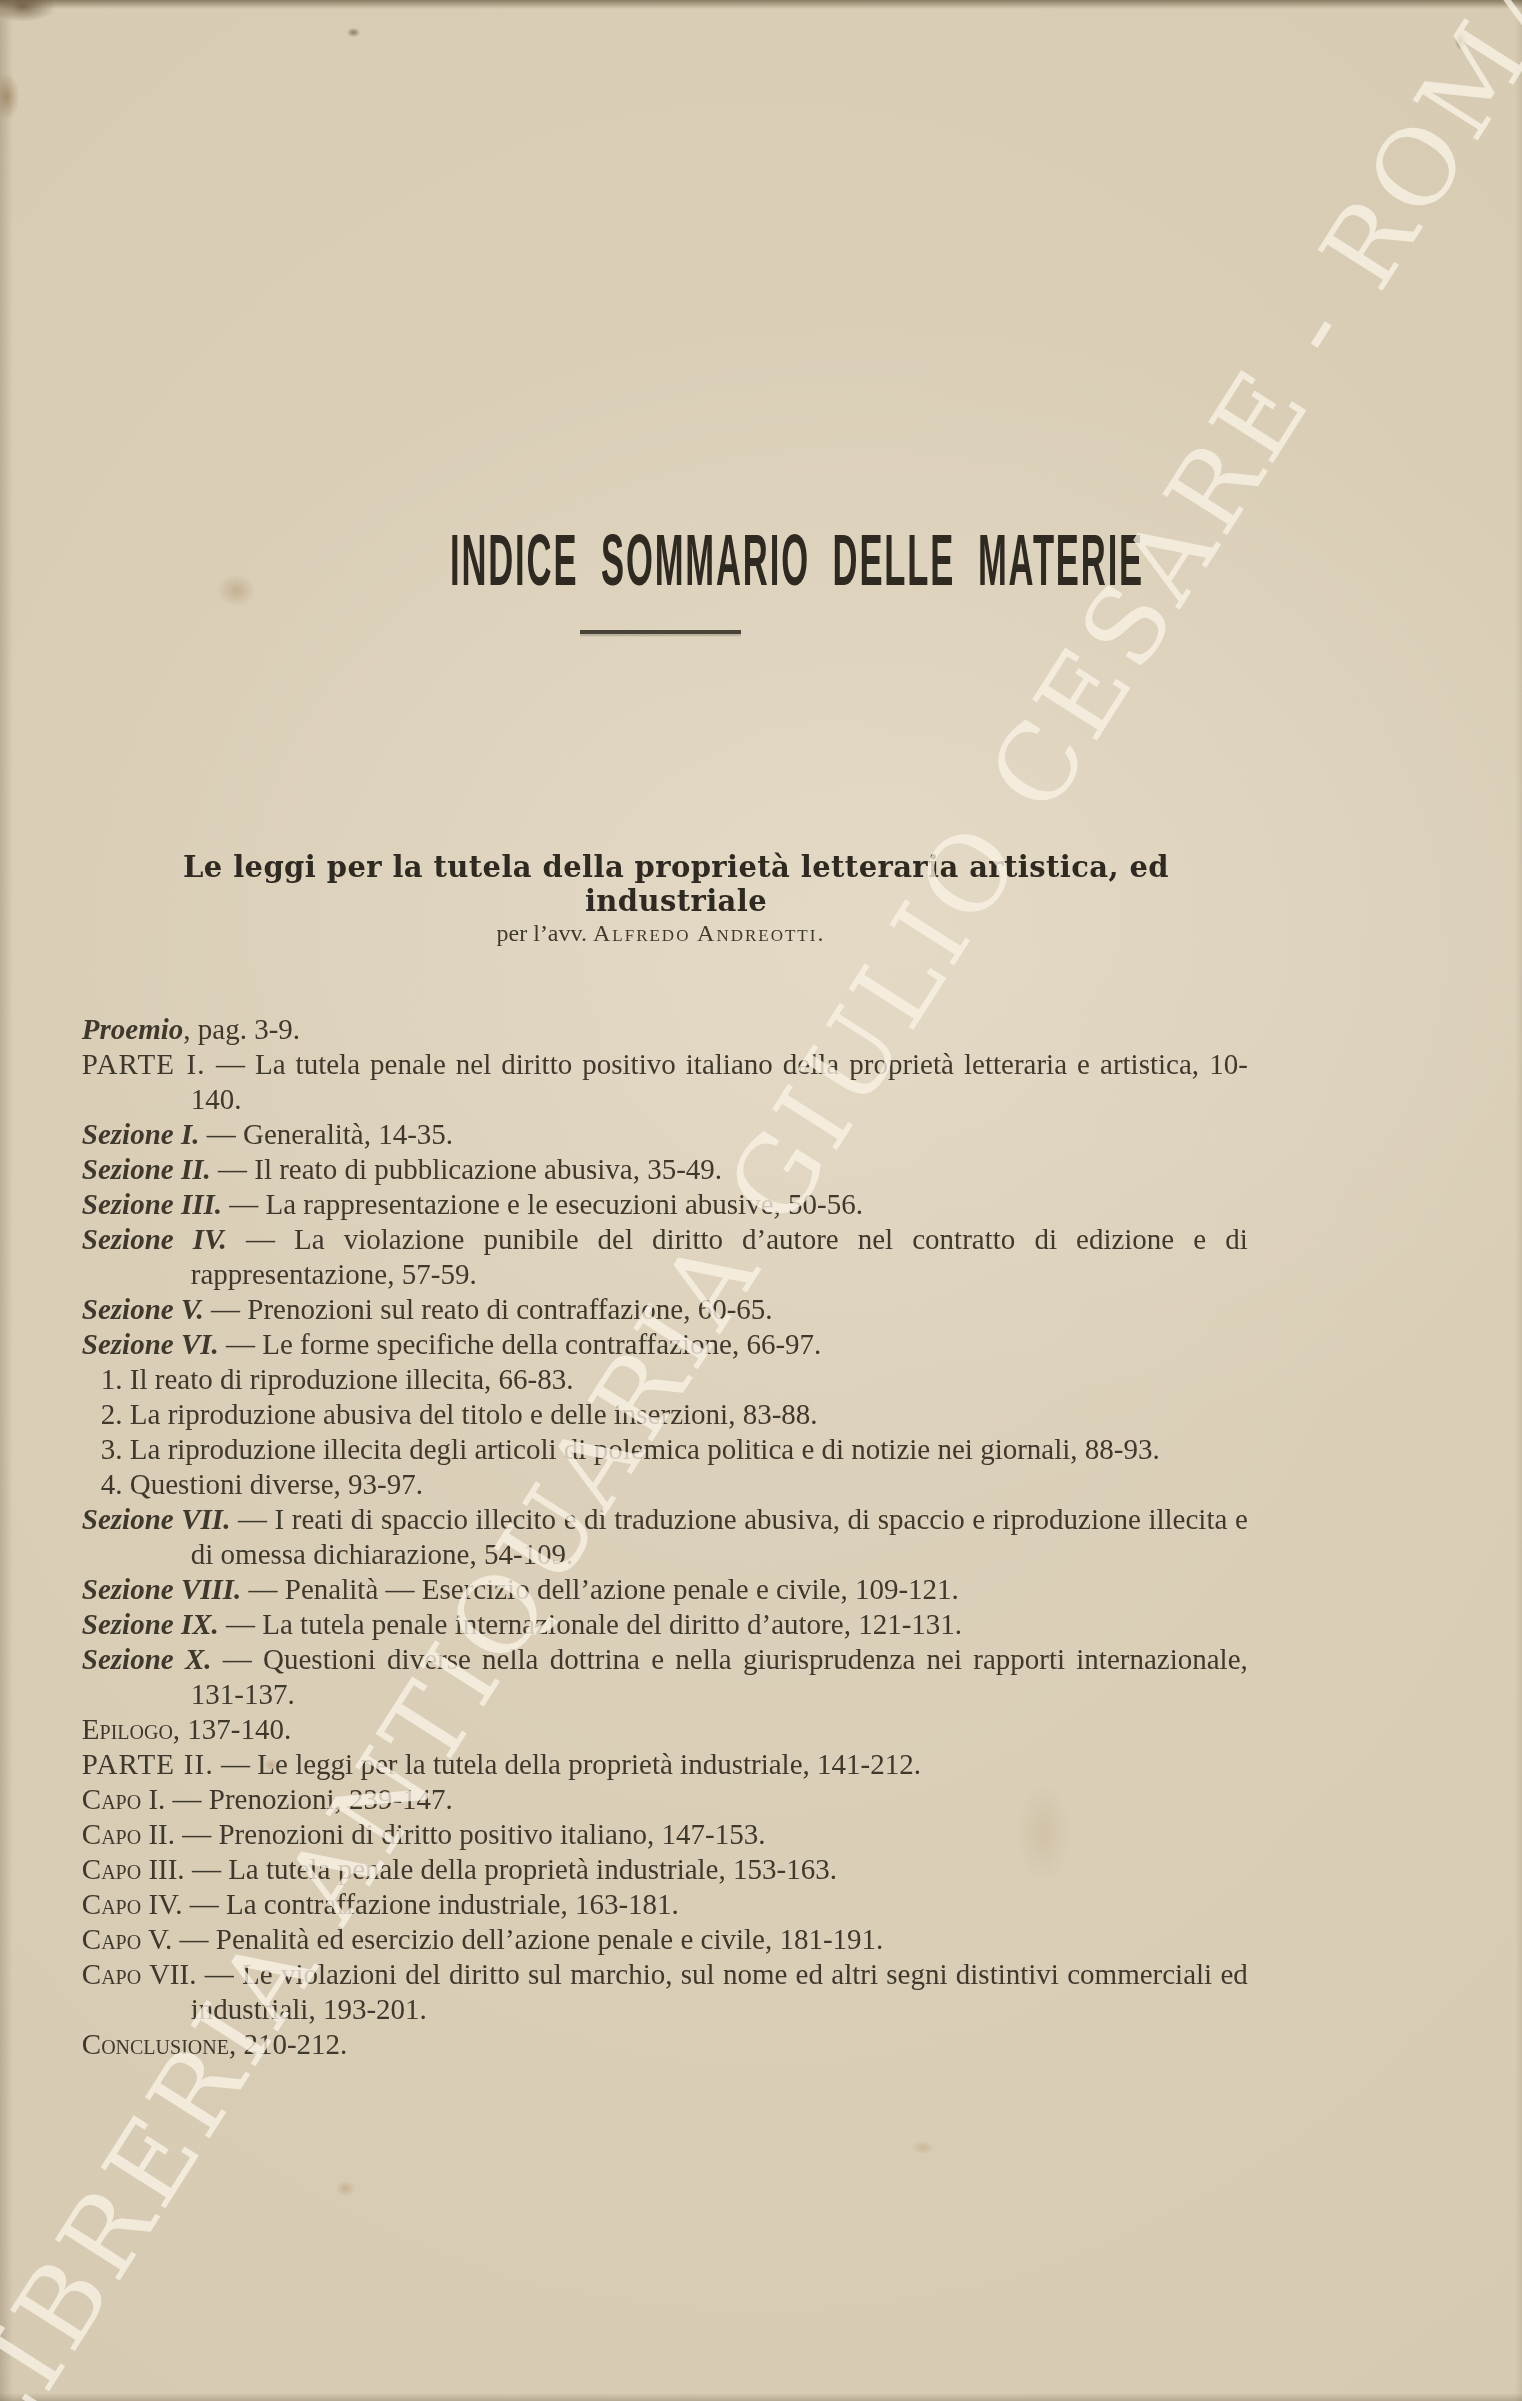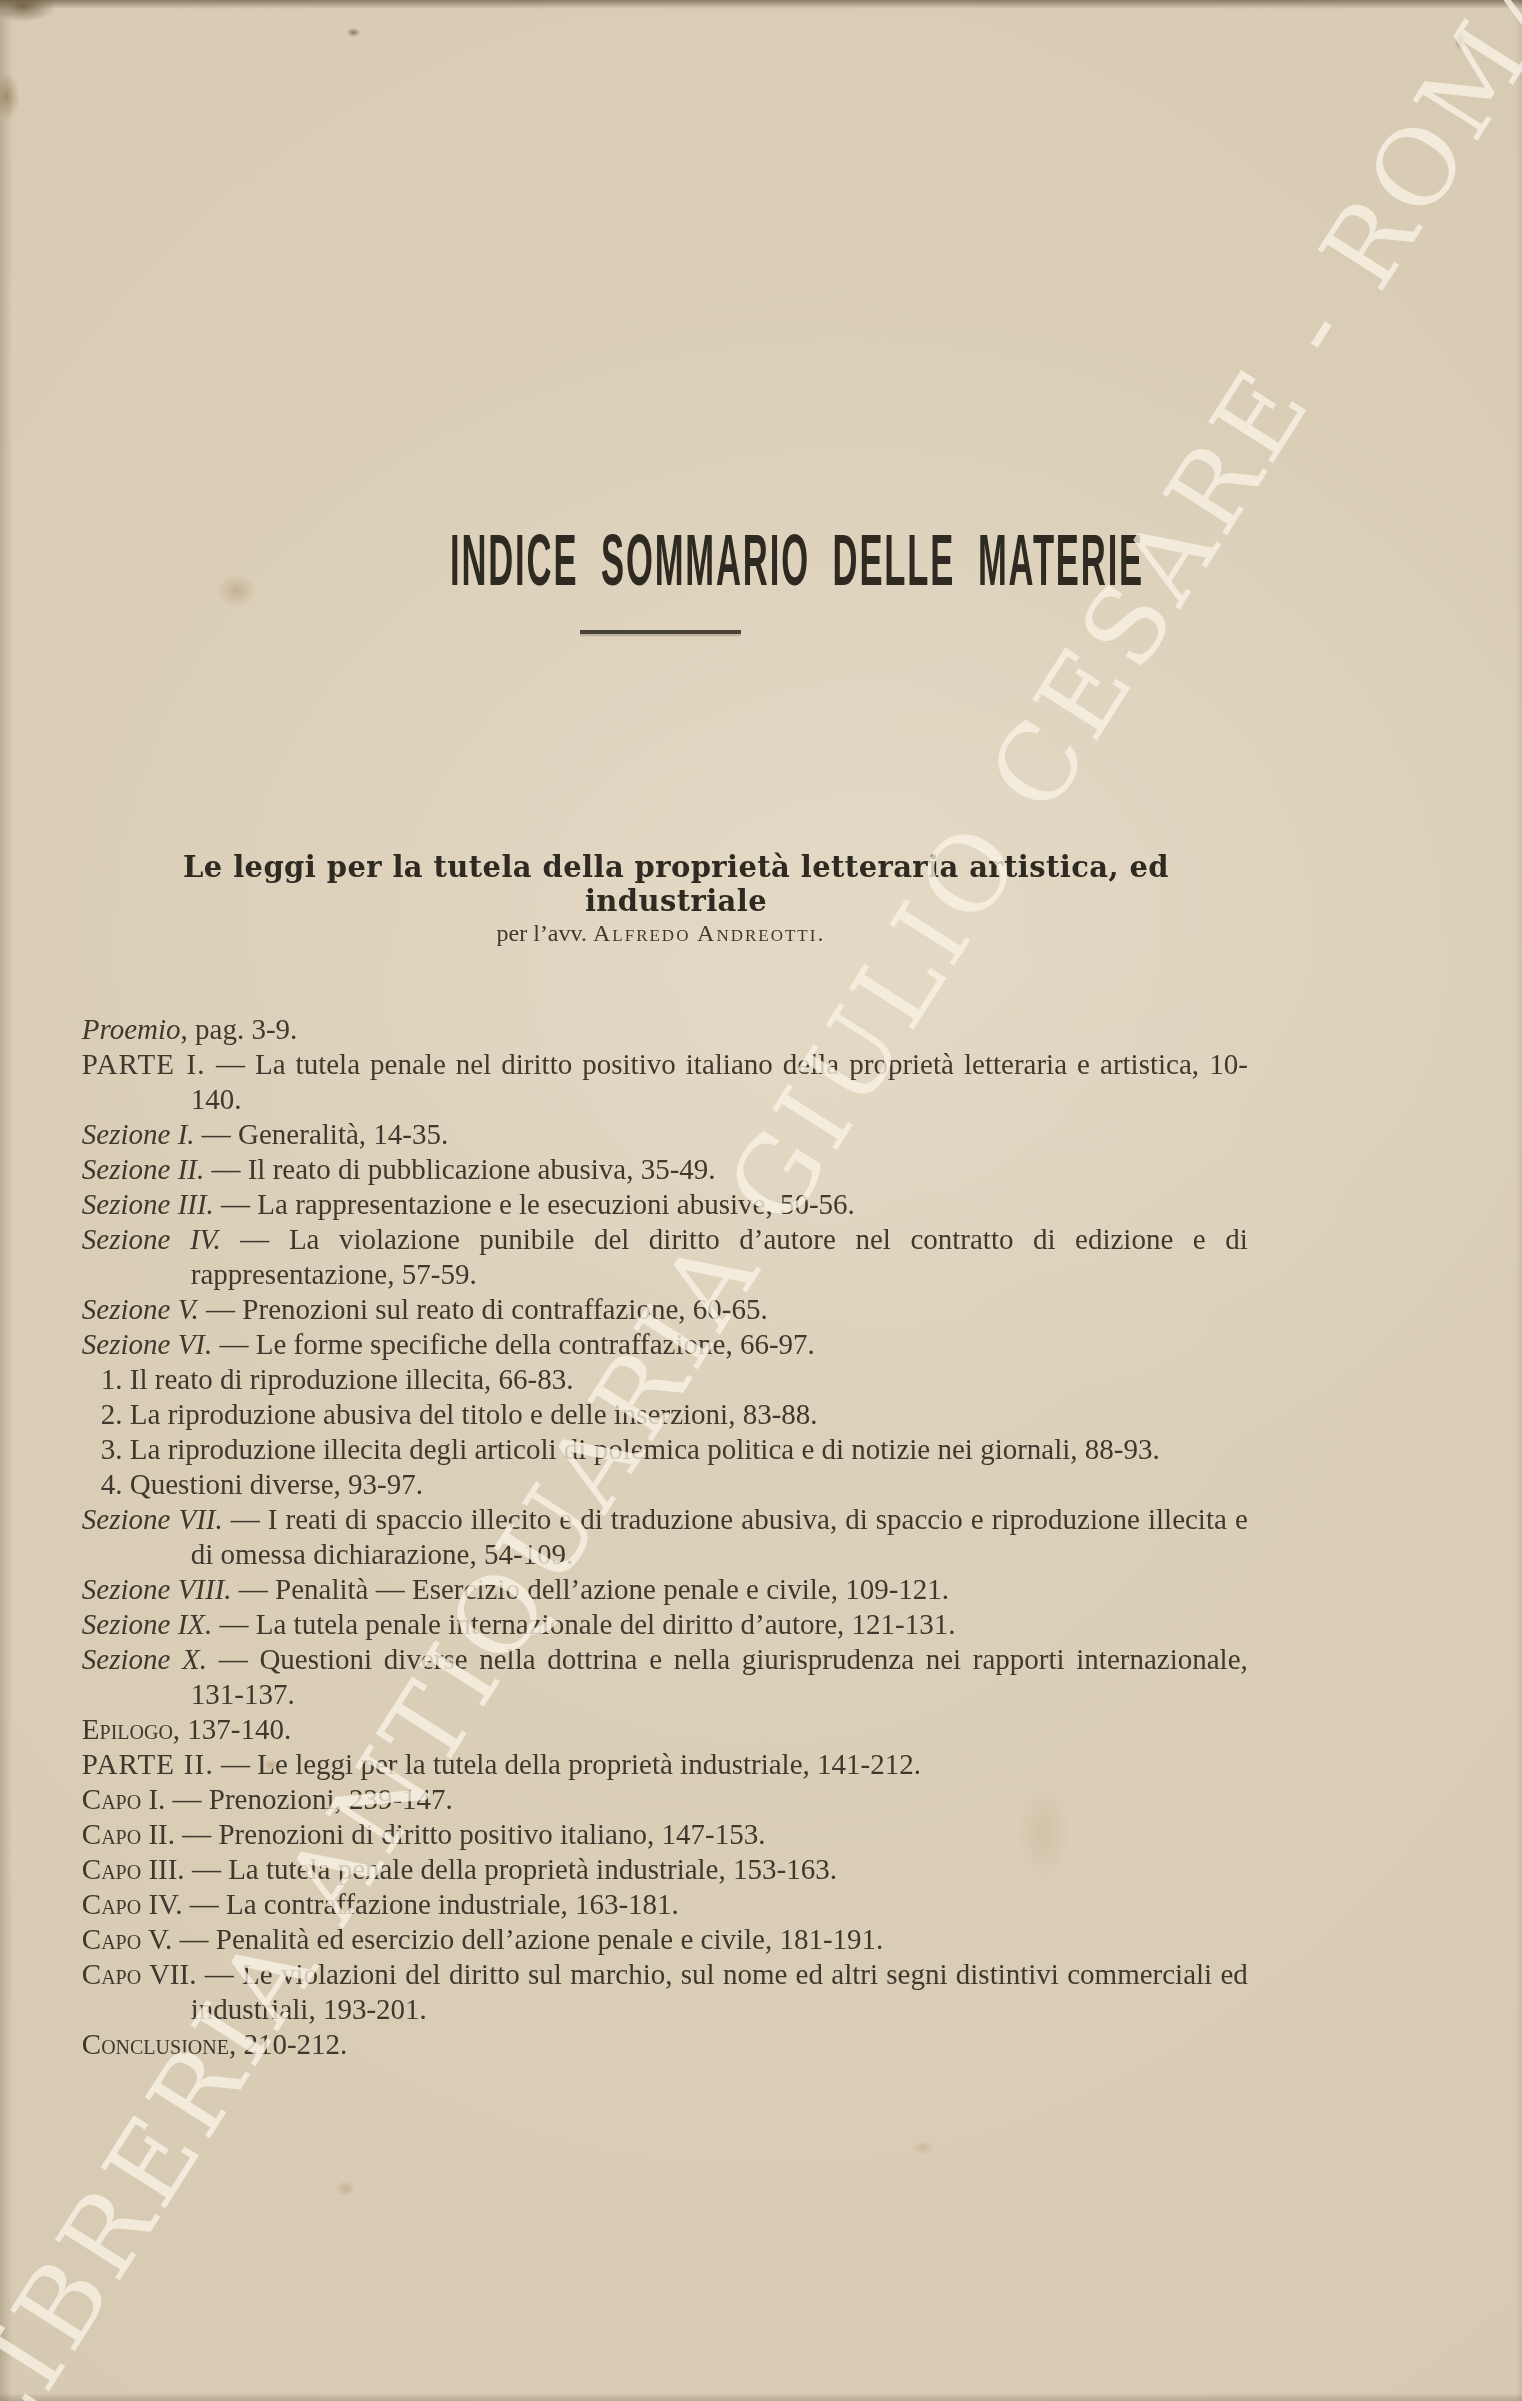--- a/index.html
+++ b/index.html
@@ -76,21 +76,21 @@
     font-size:24px;color:var(--ink);
   }
   .byline .s-sc{letter-spacing:2px;}
   .toc{
     position:absolute;top:1012px;left:7.8px;width:1166px;
     font-size:29px;line-height:35px;color:var(--ink);
   }
   .toc-entry{padding-left:109px;text-indent:-109px;text-align:justify;}
   .toc-entry.num{margin-left:19px;padding-left:72px;text-indent:-72px;}
   .s-rm{font-style:normal;}
-  .s-it{font-style:italic;}
+  .s-it{font-style:italic;font-weight:bold;}
   .s-sc{font-variant:small-caps;}
   .s-caps{letter-spacing:1.2px;}
 </style>
 </head>
 <body>
 
 <div class="page">
 
   <div class="watermark">LIBRERIA ANTIQUARIA GIULIO CESARE - ROMA</div>
 

